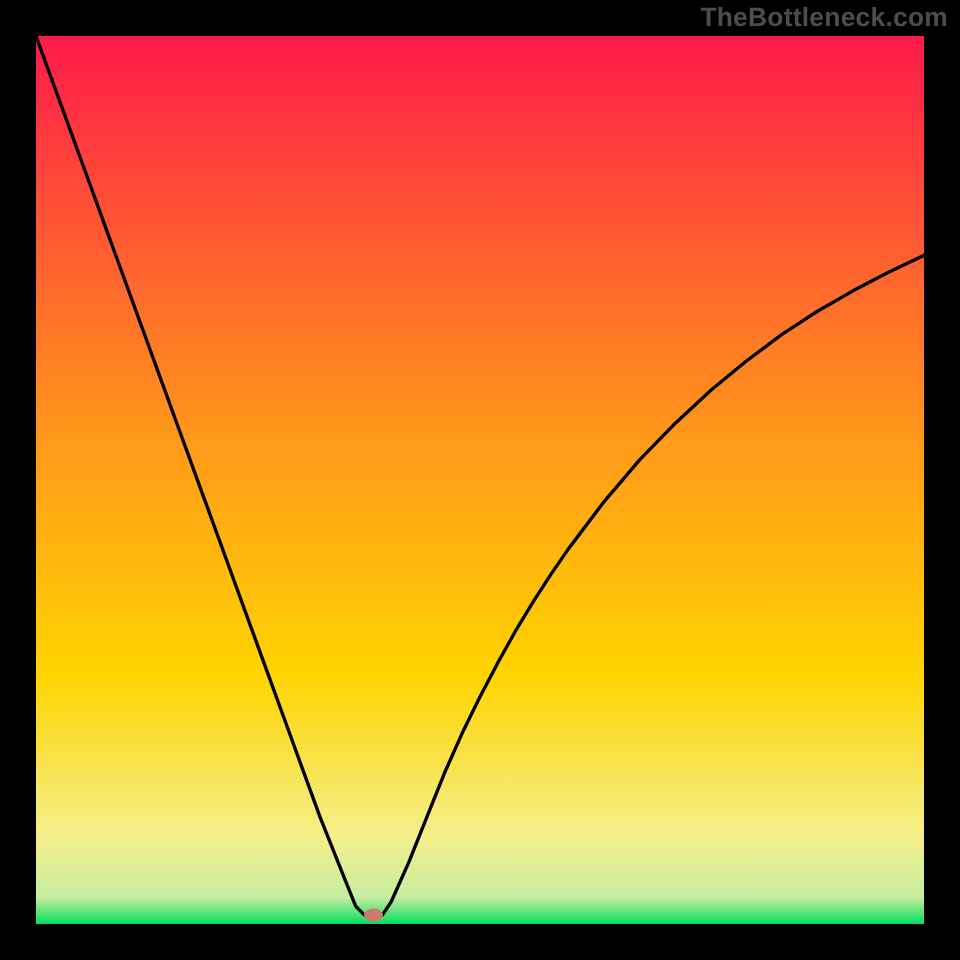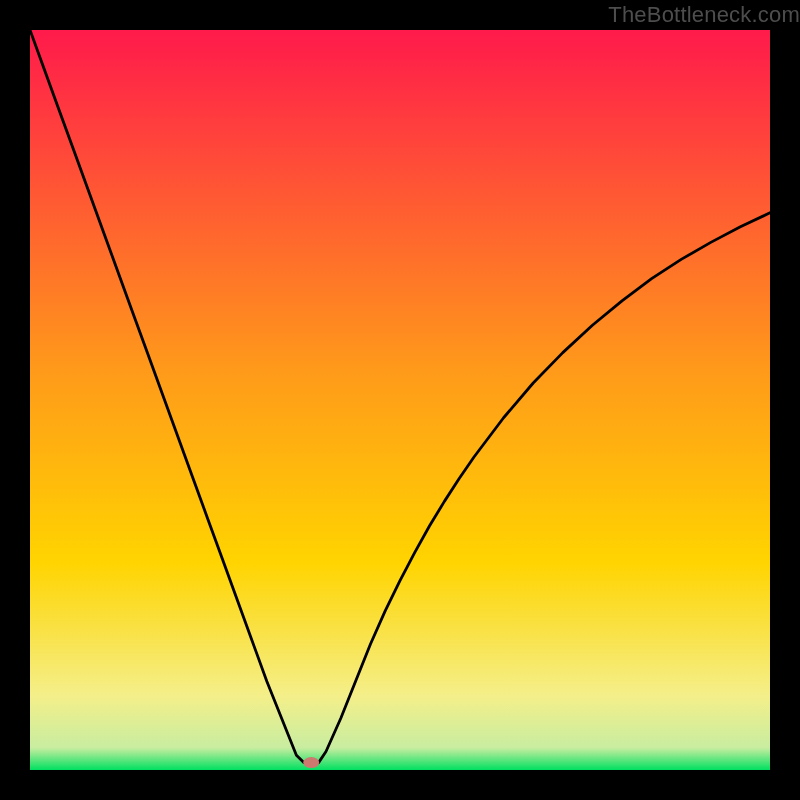--- a/index.html
+++ b/index.html
@@ -13,24 +13,24 @@
   .frame {
     width: 800px;
     height: 800px;
     background: #000;
     position: relative;
     box-sizing: border-box;
   }
   .watermark {
     position: absolute;
     top: 2px;
-    right: 0;
+    right: 10px;
     color: #4d4d4d;
     font-size: 22px;
-    font-weight: 400;
+    font-weight: 700;
     z-index: 10;
     letter-spacing: 0.2px;
     margin-left: 36px;
   }
   .plot-area {
     position: absolute;
     left: 30px;
     top: 30px;
     width: 740px;
     height: 740px;

